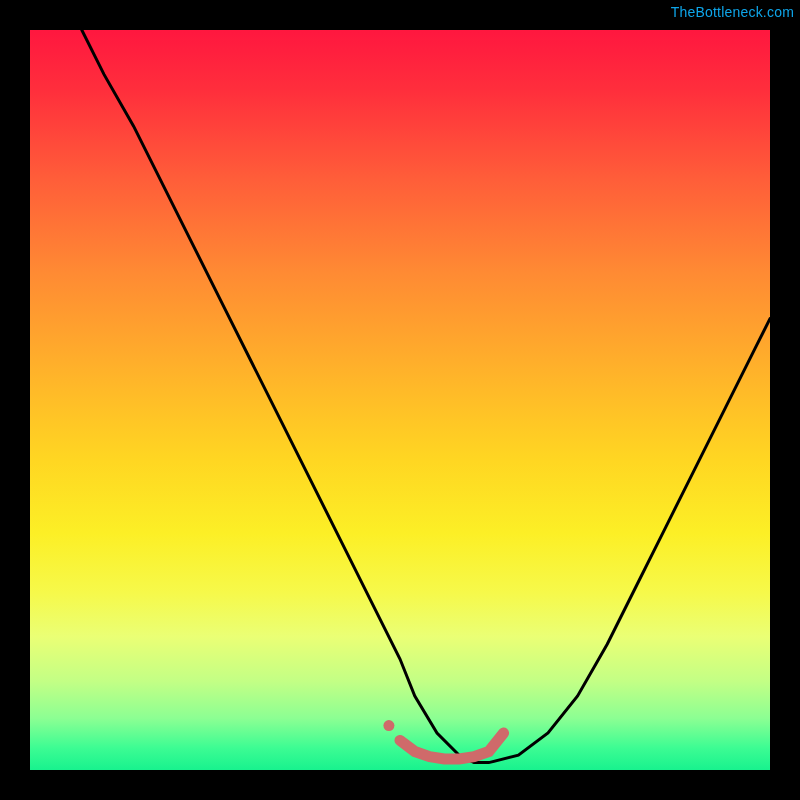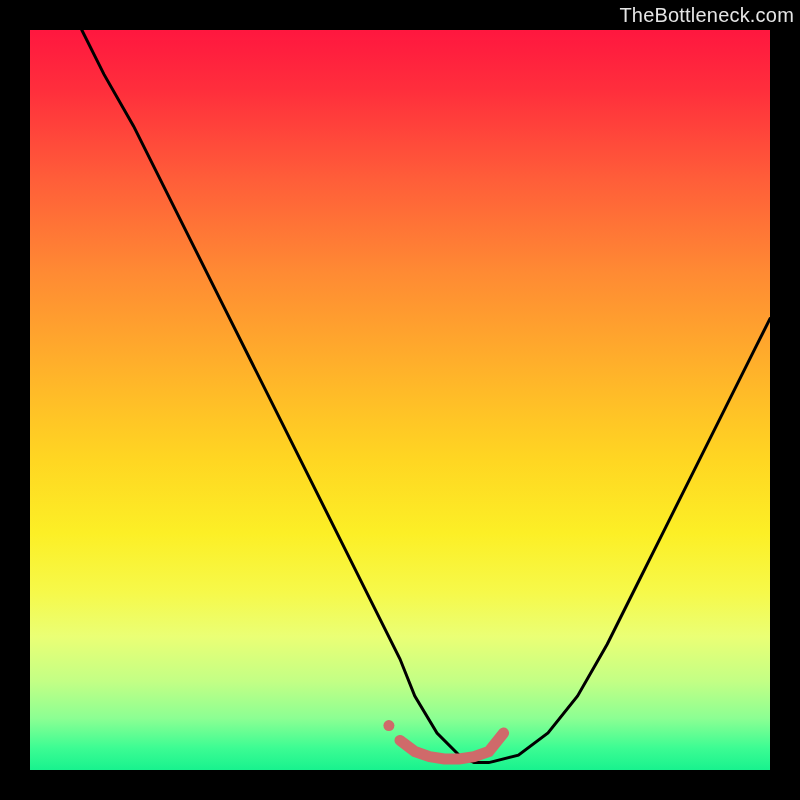--- a/index.html
+++ b/index.html
@@ -47,22 +47,22 @@
   .curve {
     position: absolute;
     left: 0; top: 0;
     width: 740px;
     height: 740px;
   }
   .watermark {
     position: absolute;
     right: 6px;
     top: 4px;
-    color: #e5e5e5;
-    font-size: 20px;
+    color: #0ea5e9;
+    font-size: 14px;
     font-weight: 500;
     letter-spacing: 0.2px;
     user-select: none;
   }
 </style>
 </head>
 <body>
 
 <div class="frame">
   <div class="watermark">TheBottleneck.com</div>

